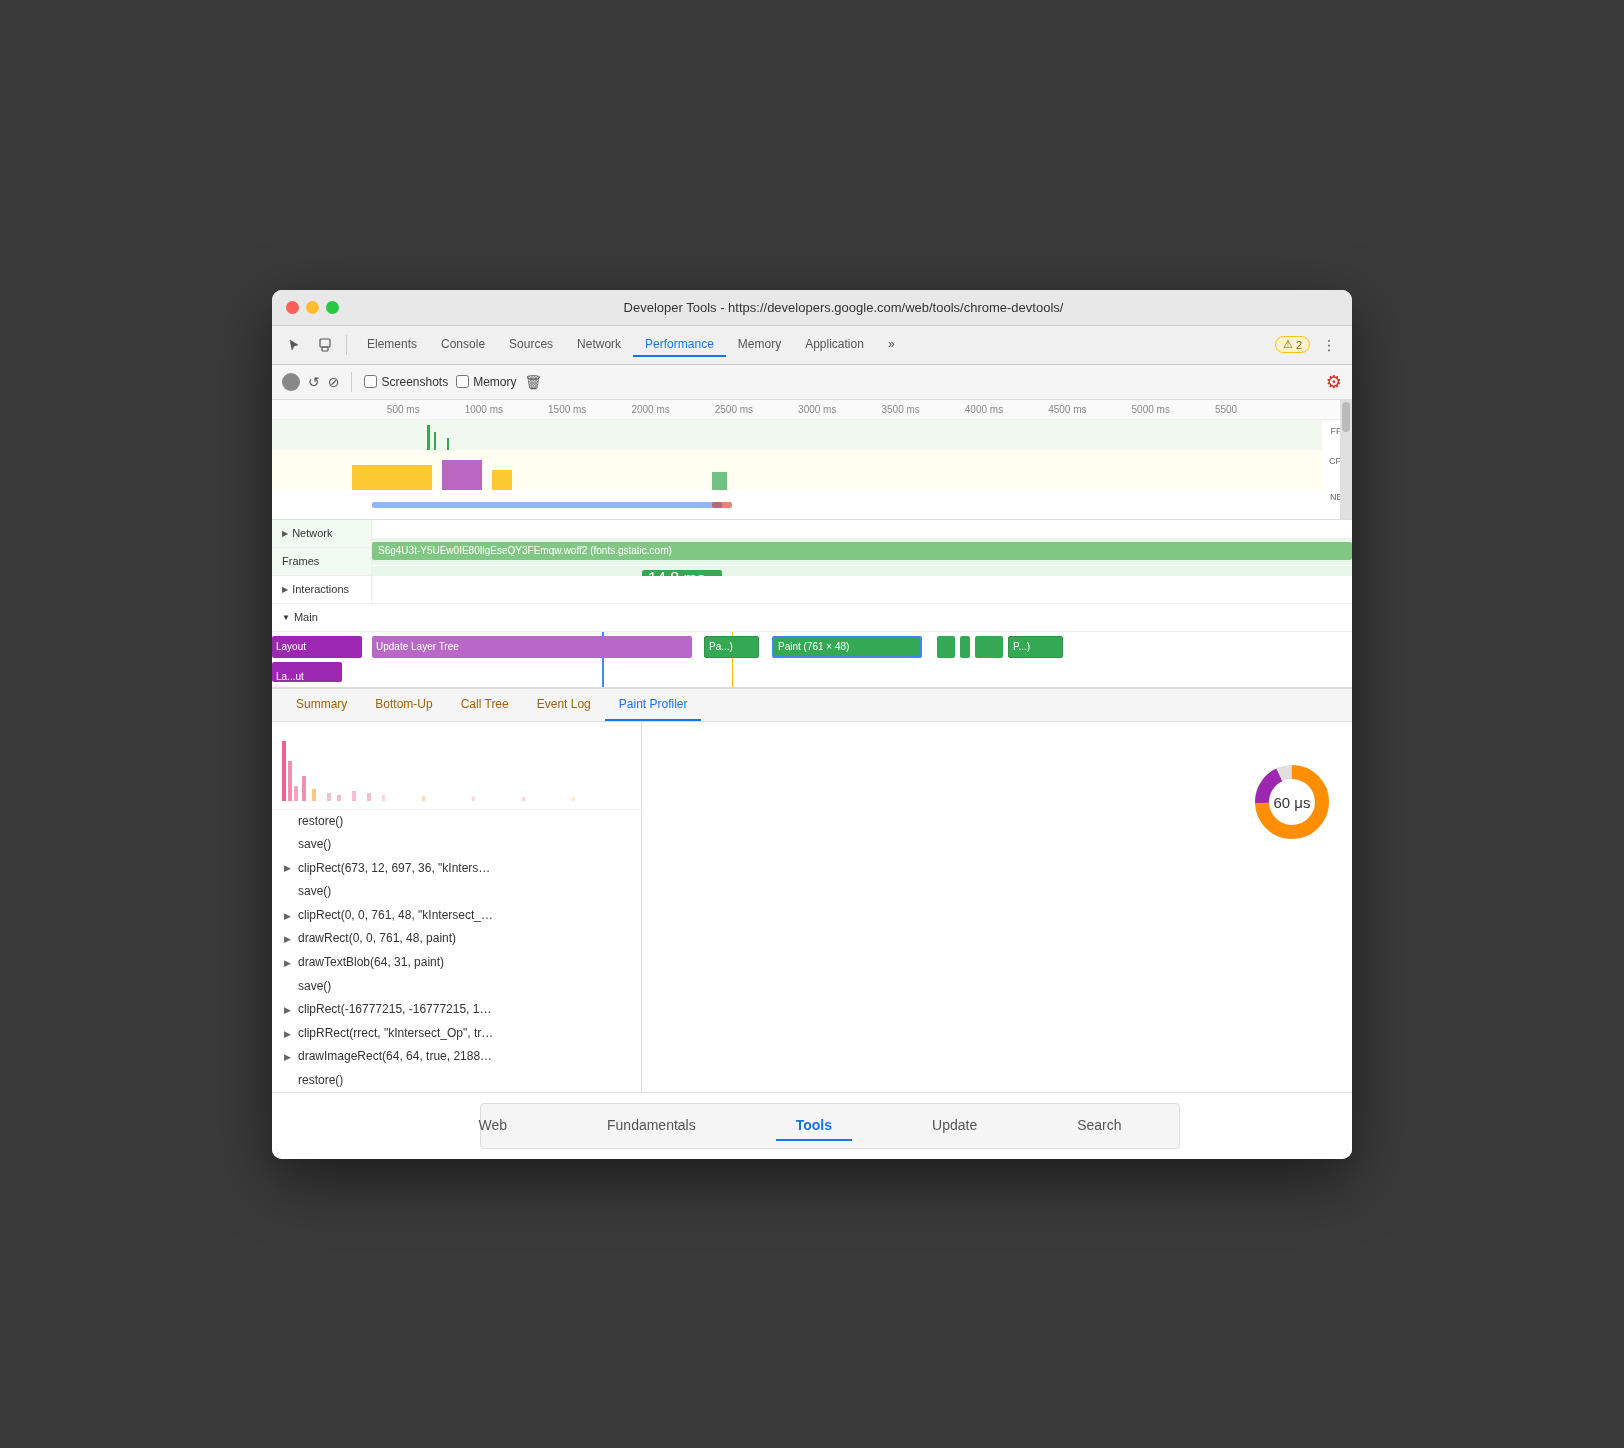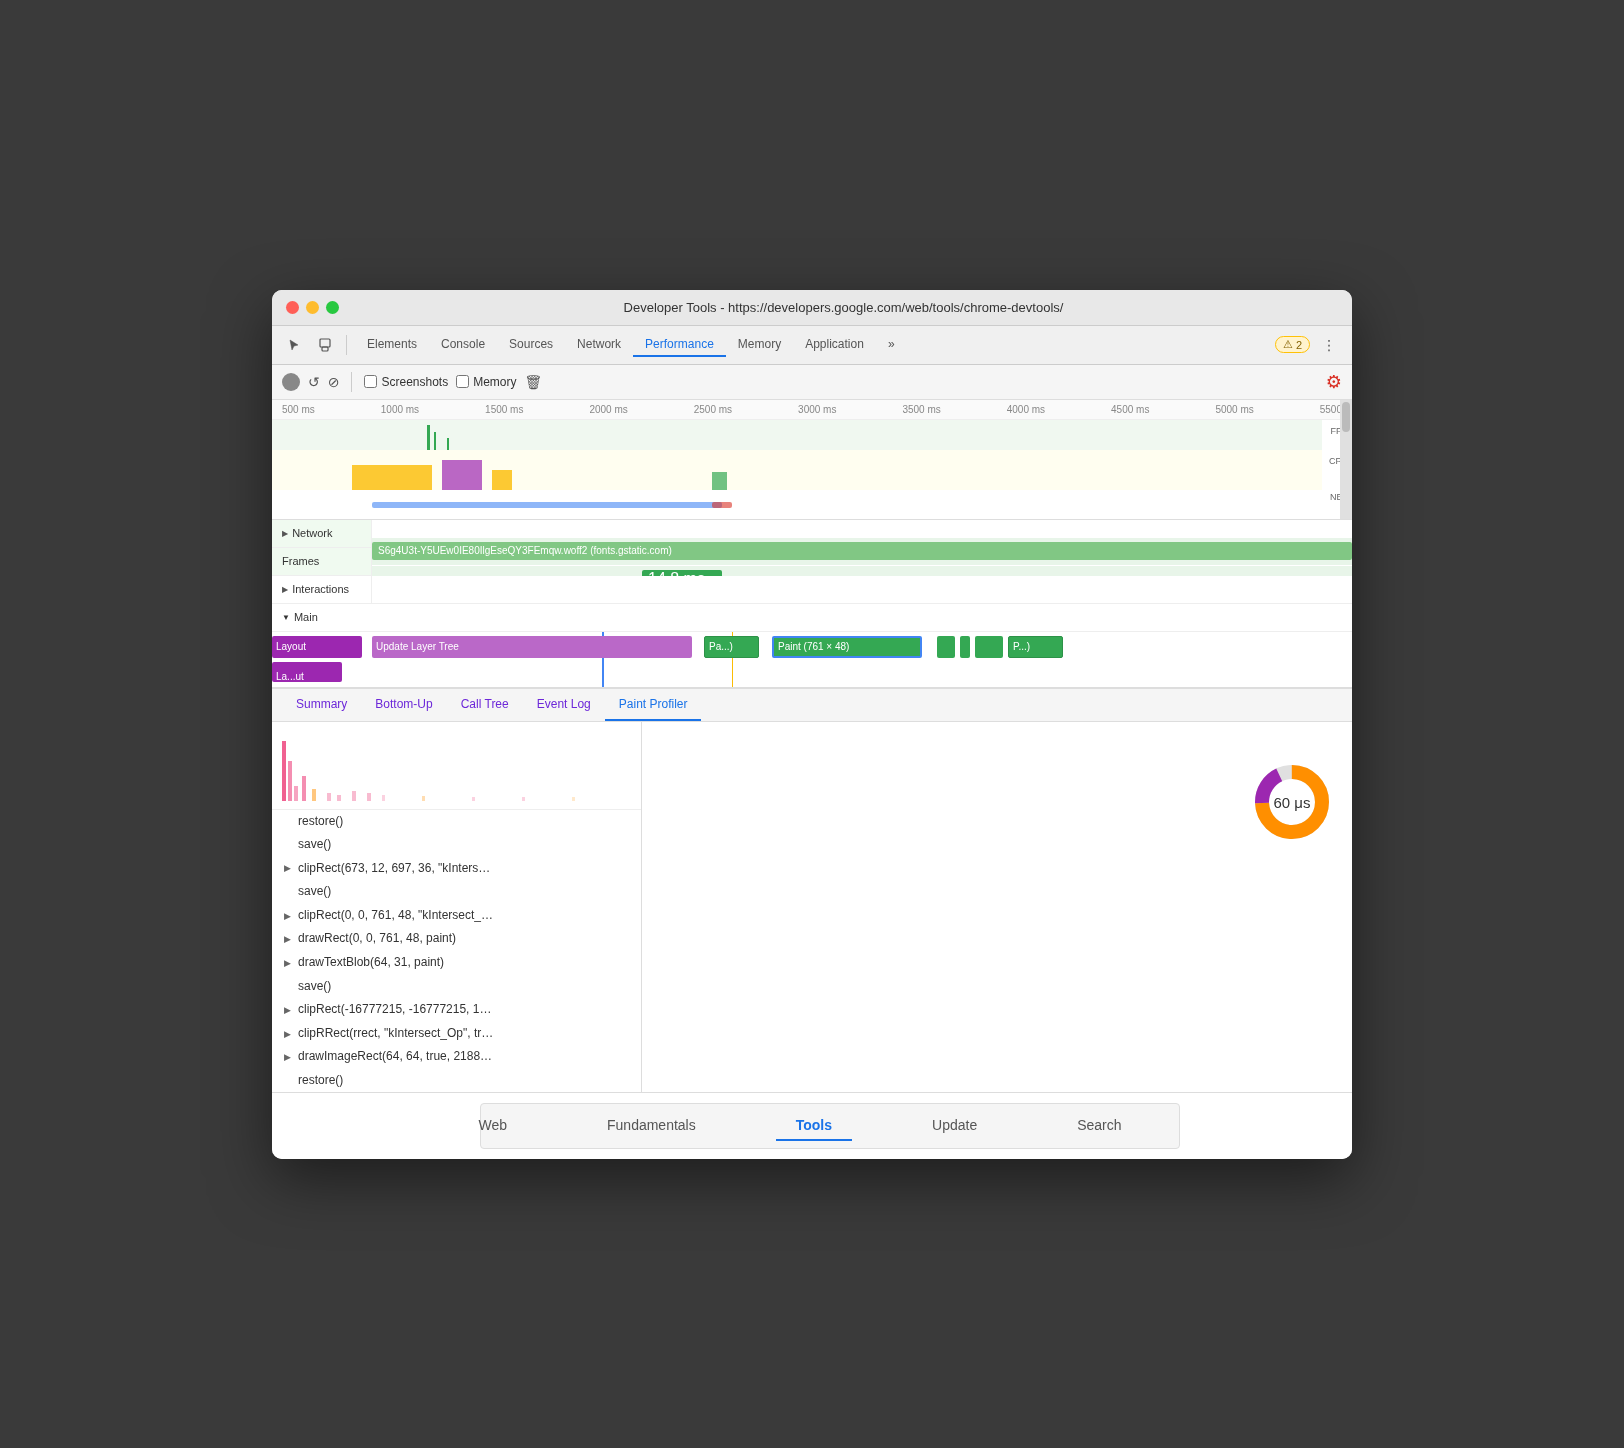--- a/index.html
+++ b/index.html
@@ -234,21 +234,21 @@
     .bottom-tabs {
       background: #f5f5f5;
       border-bottom: 1px solid #ddd;
       display: flex;
       align-items: center;
       padding: 0 10px;
     }
     .bottom-tab {
       padding: 8px 14px;
       font-size: 12px;
-      color: #6d28d9;
+      color: #a16207;
       cursor: pointer;
       border-bottom: 2px solid transparent;
     }
     .bottom-tab.active {
       color: #1a73e8;
       border-bottom: 2px solid #1a73e8;
     }
     
     .paint-area {
       display: flex;
@@ -419,21 +419,21 @@
       <input type="checkbox" style="">
       <span>Memory</span>
     </label>
     <span style="font-size:14px;color:#555;cursor:pointer;">🗑</span>
     <div class="record-bar-right">⚙</div>
   </div>
 
   <div class="timeline-area" style="height: 120px; position: relative; background: #fafafa; border-bottom: 1px solid #ddd; overflow: hidden;">
 
     <div style="display:flex; align-items:center; padding: 3px 10px; border-bottom: 1px solid #eee; height:20px; font-size:10px; color:#888; background:#fafafa;">
-      <div style="display:flex; width:100%; justify-content:space-between;">
+      <div style="display:flex; width:100%; justify-content:center;gap:45px;">
         <span>500 ms</span>
         <span>1000 ms</span>
         <span>1500 ms</span>
         <span>2000 ms</span>
         <span>2500 ms</span>
         <span>3000 ms</span>
         <span>3500 ms</span>
         <span>4000 ms</span>
         <span>4500 ms</span>
         <span>5000 ms</span>

